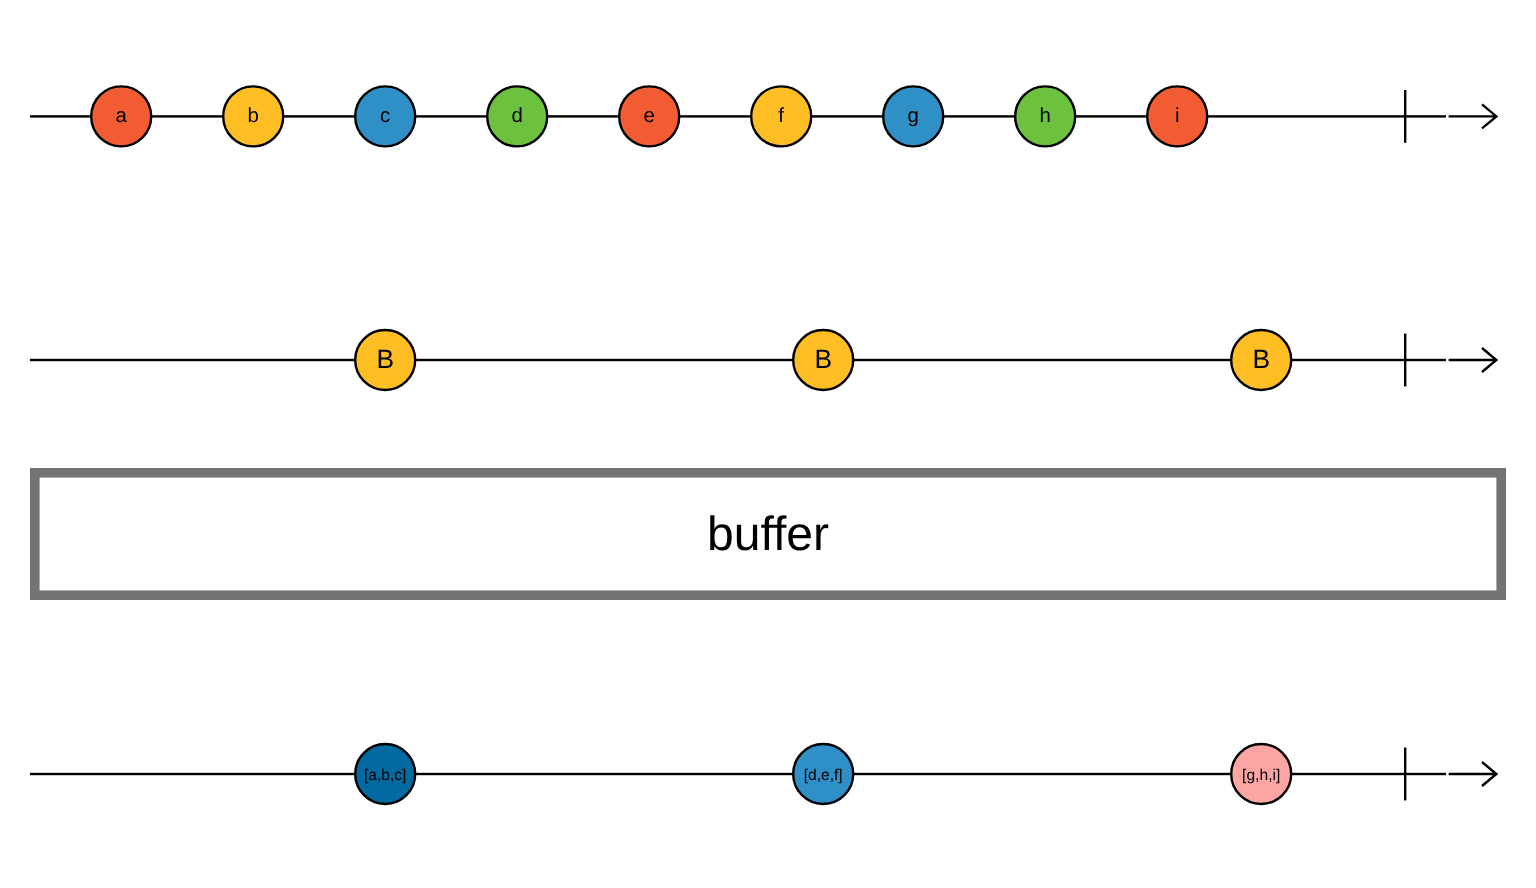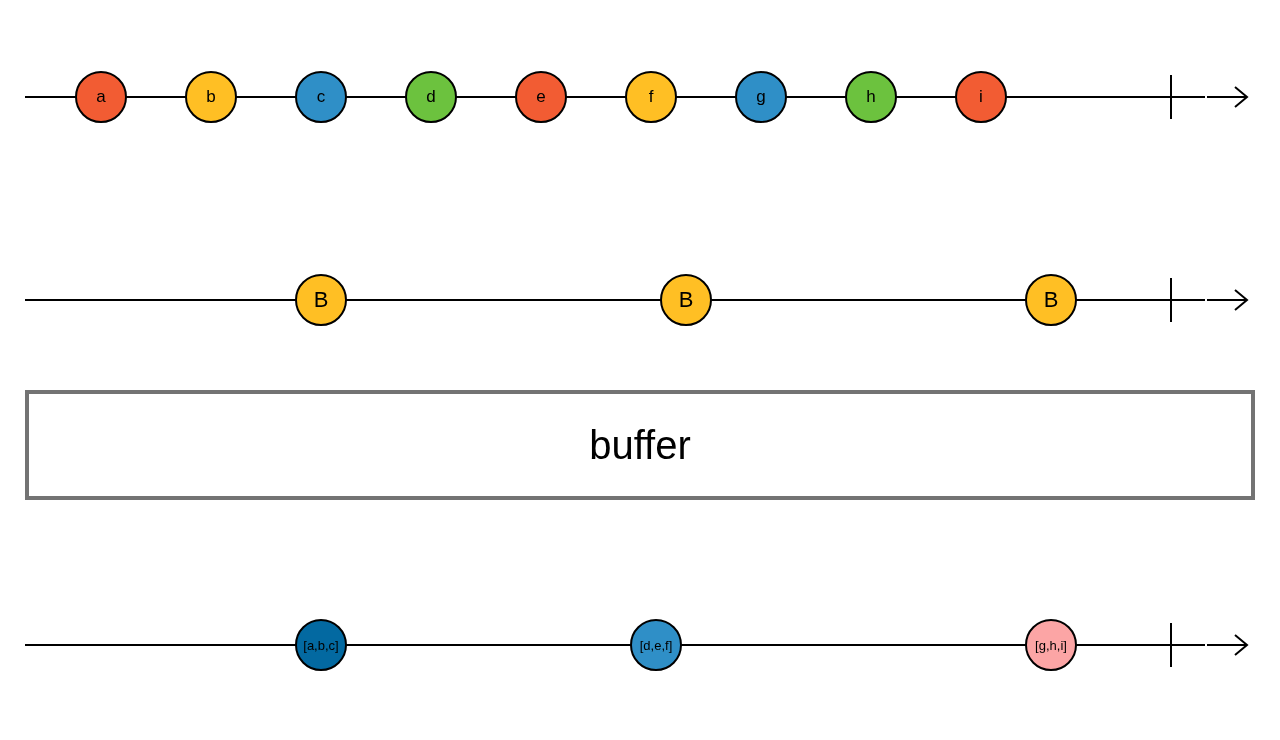--- a/index.html
+++ b/index.html
@@ -54,21 +54,21 @@
   .marble.big-label {
     font-size: 22px;
   }
   .marble.small-label {
     font-size: 13px;
   }
   .buffer-box {
     position: absolute;
     left: 25px;
     width: 1230px;
-    border: 4px solid #737373;
+    border: 8px solid #737373;
     box-sizing: border-box;
     display: flex;
     align-items: center;
     justify-content: center;
     font-size: 40px;
     color: #000;
     background: #fff;
   }
 </style>
 </head>
@@ -132,19 +132,19 @@
 
 <div class="timeline" id="row3" style="top: 615px;">
   <div class="timeline-line" style="width: 1180px;"></div>
   <div class="timeline-tick" style="left: 1145px;"></div>
   <svg class="timeline-arrow" width="48" height="28">
     <path d="M0 14 L40 14 M28 4 L40 14 L28 24" stroke="#000" stroke-width="2" fill="none"></path>
   </svg>
 <div class="marble small-label" style="left: 270px; background: #0369a1;">
       <span>[a,b,c]</span>
     </div>
-    <div class="marble small-label" style="left: 605px; background: rgb(47, 143, 199);">
+    <div class="marble small-label" style="left: 635px; background: rgb(47, 143, 199);">
       <span>[d,e,f]</span>
     </div>
     <div class="marble small-label" style="left: 1000px; background: #fca5a5;">
       <span>[g,h,i]</span>
     </div>
   </div>
 
 </body></html>

